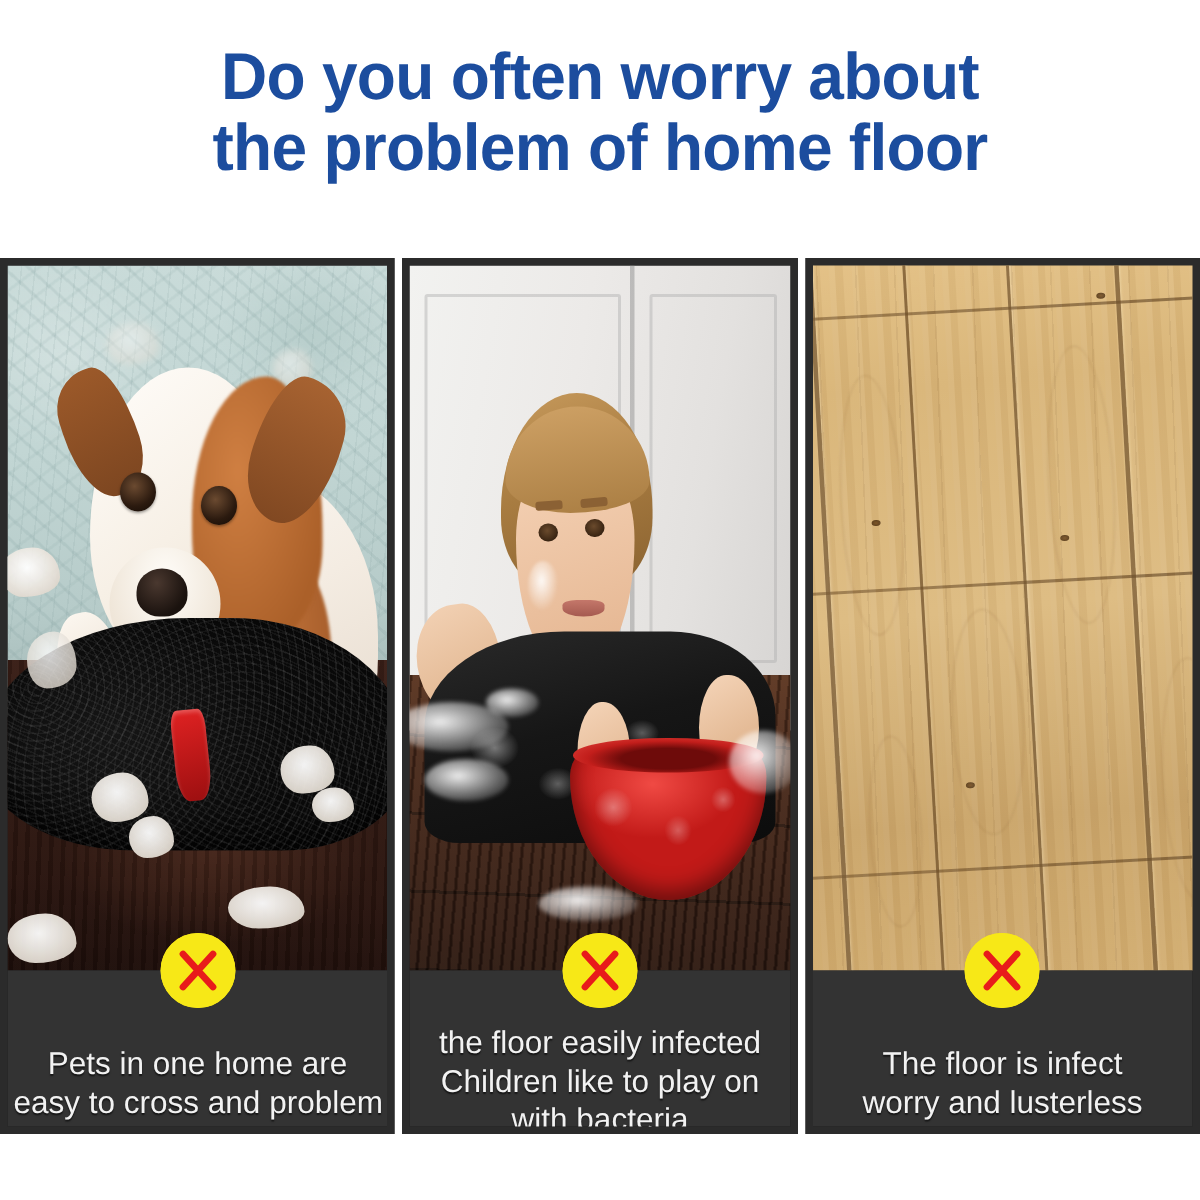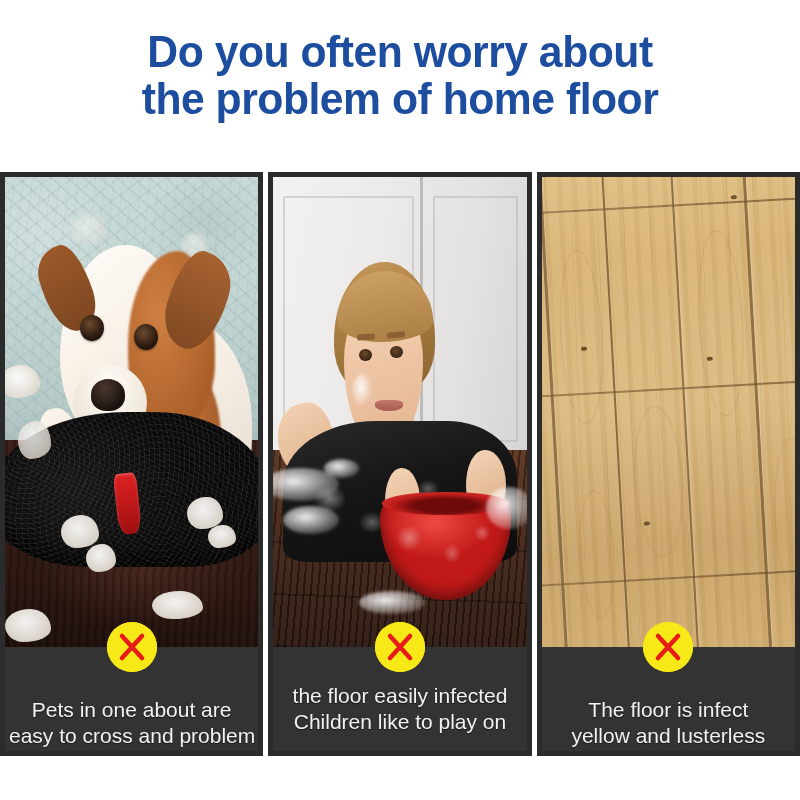--- a/index.html
+++ b/index.html
@@ -429,21 +429,21 @@
       <div class="fur" style="left:32%;top:78%;width:12%;height:6%;"></div>
       <div class="fur" style="left:72%;top:68%;width:14%;height:7%;"></div>
       <div class="fur" style="left:80%;top:74%;width:11%;height:5%;"></div>
       <div class="fur" style="left:58%;top:88%;width:20%;height:6%;"></div>
       <div class="fur" style="left:0%;top:92%;width:18%;height:7%;"></div>
       <div class="fur" style="left:5%;top:52%;width:13%;height:8%;opacity:.8;"></div>
     </div>
 
     <div class="caption-bar">
       <div class="caption-text">
-        <span class="cap-line">Pets in one about are</span>
+        <span class="cap-line">Pets in one home are</span>
         <span class="cap-line">easy to cross and problem</span>
       </div>
     </div>
 
     <div class="x-badge">
       <svg viewBox="0 0 50 50" aria-hidden="true">
         <circle cx="25" cy="25" r="25" fill="#f7e817"></circle>
         <path d="M15 14 L35 36 M35 14 L15 36" stroke="#e81b1b" stroke-width="4.5" stroke-linecap="round"></path>
       </svg>
     </div>
@@ -477,20 +477,21 @@
       <div class="flour" style="left:4%;top:70%;width:22%;height:6%;"></div>
       <div class="flour" style="left:34%;top:88%;width:26%;height:5%;"></div>
       <div class="flour" style="left:84%;top:66%;width:18%;height:9%;"></div>
       <div class="flour" style="left:20%;top:60%;width:14%;height:4%;"></div>
     </div>
 
     <div class="caption-bar">
       <div class="caption-text" style="top:36px;">
         <span class="cap-line">the floor easily infected</span>
         <span class="cap-line">Children like to play on</span>
+        <span class="cap-line">with bacteria</span>
       </div>
     </div>
 
     <div class="x-badge">
       <svg viewBox="0 0 50 50" aria-hidden="true">
         <circle cx="25" cy="25" r="25" fill="#f7e817"></circle>
         <path d="M15 14 L35 36 M35 14 L15 36" stroke="#e81b1b" stroke-width="4.5" stroke-linecap="round"></path>
       </svg>
     </div>
   </div>
@@ -515,21 +516,21 @@
         <div class="knot" style="left:72%;top:12%;"></div>
         <div class="knot" style="left:24%;top:37%;"></div>
         <div class="knot" style="left:62%;top:40%;"></div>
         <div class="knot" style="left:40%;top:68%;"></div>
       </div>
     </div>
 
     <div class="caption-bar">
       <div class="caption-text">
         <span class="cap-line">The floor is infect</span>
-        <span class="cap-line">yellow and lusterless</span>
+        <span class="cap-line">worry and lusterless</span>
       </div>
     </div>
 
     <div class="x-badge">
       <svg viewBox="0 0 50 50" aria-hidden="true">
         <circle cx="25" cy="25" r="25" fill="#f7e817"></circle>
         <path d="M15 14 L35 36 M35 14 L15 36" stroke="#e81b1b" stroke-width="4.5" stroke-linecap="round"></path>
       </svg>
     </div>
   </div>

